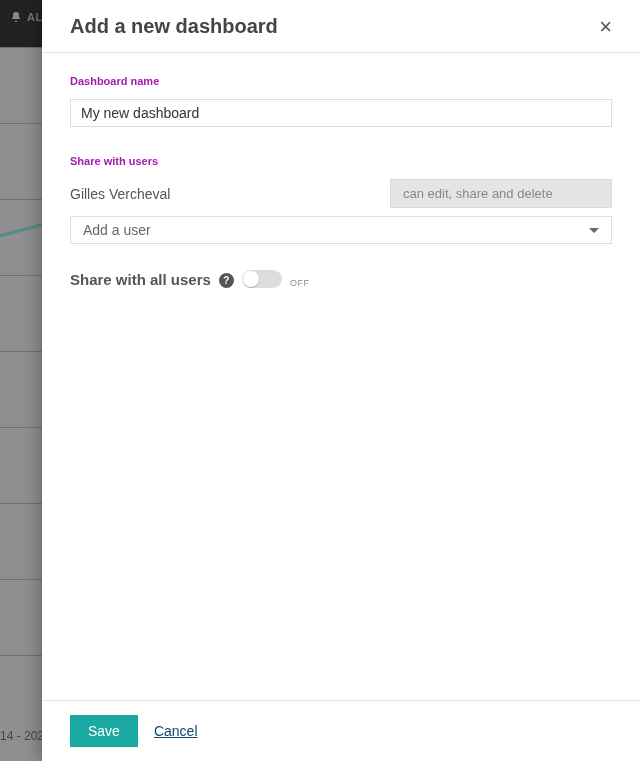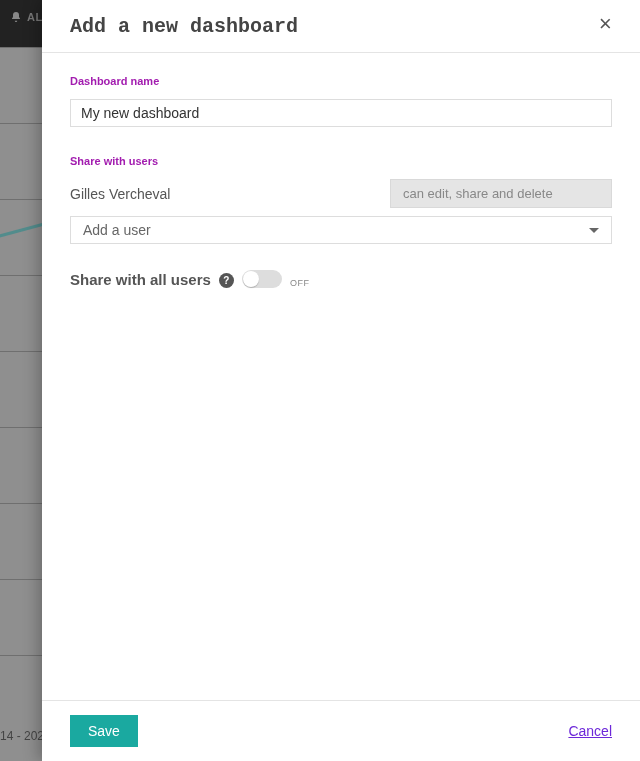--- a/index.html
+++ b/index.html
@@ -20,21 +20,21 @@
 
     
     .panel {
       position:absolute; top:0; left:42px; right:0; bottom:0;
       background:#fff; box-shadow:-4px 0 14px rgba(0,0,0,.25);
       display:flex; flex-direction:column;
     }
     .panel-header {
       padding: 15px 28px 14px 28px;
       border-bottom:1px solid #e4e4e4;
-      display:flex; align-items:flex-start; justify-content:space-between;font-family:Liberation Mono, monospace;
+      display:flex; align-items:flex-end; justify-content:space-between;
     }
     .panel-title { font-size:20px; font-weight:600; color:#444; }
     .close-x { color:#555; font-size:22px; font-weight:300; line-height:1; cursor:pointer; }
     .panel-body { padding: 22px 28px 10px 28px; flex:1; overflow:auto; }
     .field-label { font-size:11px; font-weight:600; color:#a21caf; margin-bottom:12px; }
     .text-input {
       width:100%; height:28px; padding:6px 10px; font-size:14px;
       border:1px solid #ddd; background:#fff; color:#333;
     }
     .section { margin-top:28px; }
@@ -62,28 +62,28 @@
       justify-content:center; line-height:1;
     }
     .switch { position:relative; width:40px; height:18px; background:#ddd;
               border-radius:10px; cursor:pointer; }
     .switch-knob { position:absolute; left:1px; top:1px; width:16px; height:16px;
                    background:#fff; border-radius:50%; box-shadow:0 1px 1px rgba(0,0,0,.2); }
     .switch-text { font-size:9px; color:#888; letter-spacing:0.5px; font-weight:400; }
 
     .panel-footer {
       border-top:1px solid #e4e4e4; padding:14px 28px;
-      display:flex; align-items:center; gap:16px;justify-content:space-between;
+      display:flex; align-items:center; gap:16px;
     }
     .btn-primary {
       background:#1aa9a0; color:#fff; border:none; padding:8px 18px;
       font-size:14px; cursor:pointer;
     }
     .btn-link {
-      background:none; border:none; color:#6d28d9; text-decoration:underline;
+      background:none; border:none; color:#0c4a6e; text-decoration:underline;
       font-size:14px; cursor:pointer; padding:0;
     }
     svg.bell { width:12px; height:12px; fill:#888; }
   </style>
 </head>
 <body>
 
 <div class="bg-top"></div>
 <div class="bg-bell">
   <svg class="bell" viewBox="0 0 24 24">

